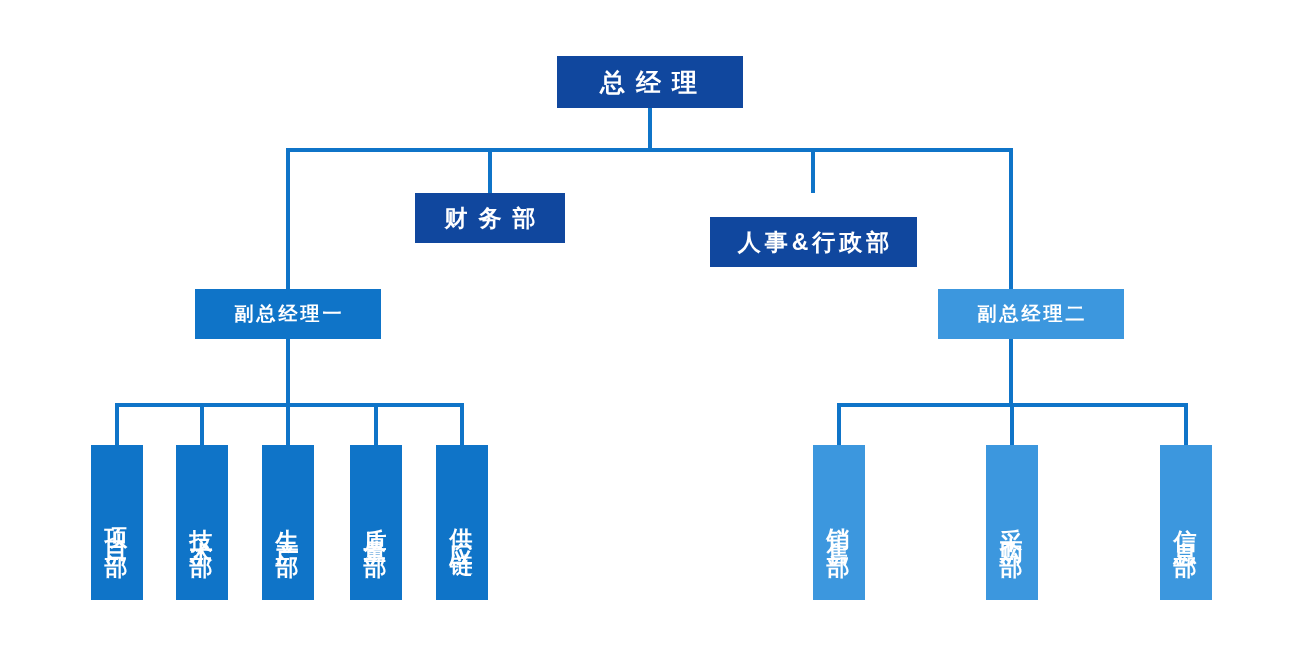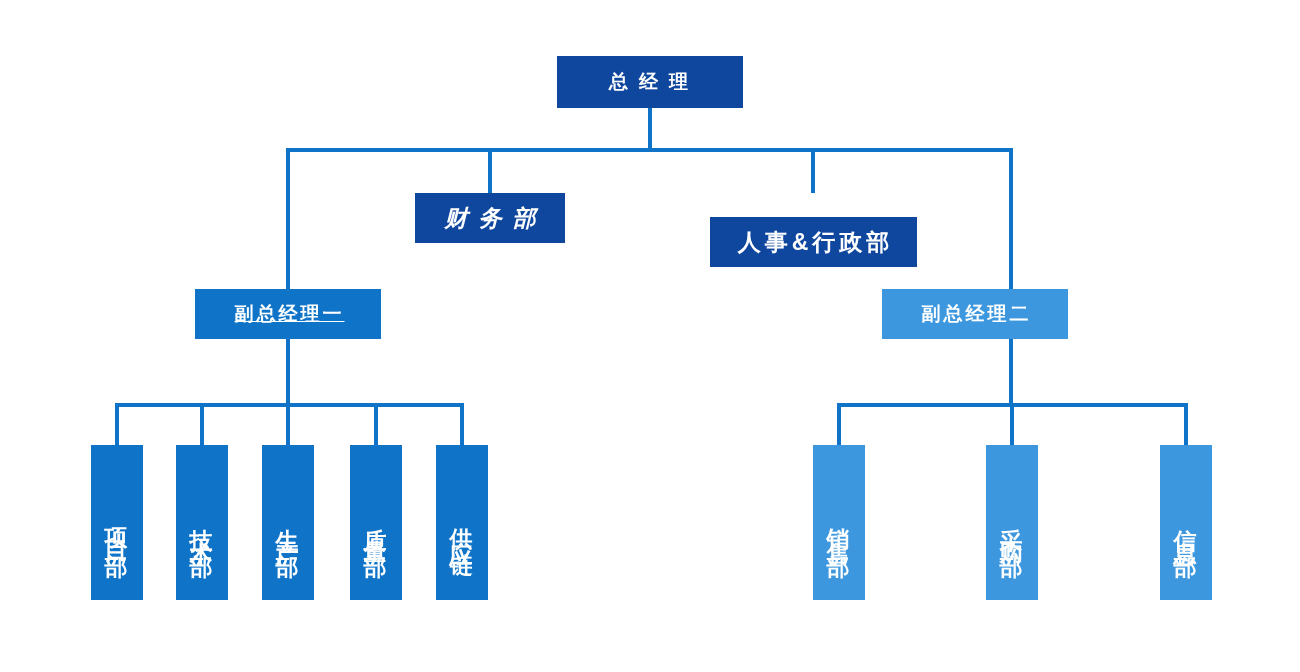--- a/index.html
+++ b/index.html
@@ -33,37 +33,37 @@
     align-items: center;
     justify-content: center;
     color: var(--txt);
     font-weight: bold;
     text-align: center;
     white-space: nowrap;
   }
 
   .lvl1 {
     background: var(--dark);
-    font-size: 19px;
+    font-size: 25px;
     letter-spacing: 11px;
     padding-left: 8px; 
   }
   .dept-dark {
     background: var(--dark);
     font-size: 23px;
   }
   .dept-dark.spread { letter-spacing: 11px; padding-left: 11px; }
   .dept-dark.tight  { letter-spacing: 4px;  padding-left: 4px; }
 
   .deputy {
     font-size: 19px;
     letter-spacing: 3px;
     padding-left: 3px;
   }
-  .deputy.left  { background: var(--mid); text-decoration: underline; }
+  .deputy.left  { background: var(--mid); }
   .deputy.right { background: var(--light); }
 
   .vchild {
     writing-mode: vertical-rl;
     text-orientation: upright;
     font-size: 23px;
     letter-spacing: 13px;
     padding-top: 13px; 
   }
   .vchild.left  { background: var(--mid); }
@@ -90,27 +90,27 @@
   <div class="line" style="left:460px; top:405px; width:4px; height:40px;"></div>
 
   <div class="line" style="left:1009px; top:339px; width:4px; height:66px;"></div>
   <div class="line" style="left:837px; top:403px; width:351px; height:4px;"></div>
   <div class="line" style="left:837px; top:405px; width:4px; height:40px;"></div>
   <div class="line" style="left:1010px; top:405px; width:4px; height:40px;"></div>
   <div class="line" style="left:1184px; top:405px; width:4px; height:40px;"></div>
 
   <div class="node lvl1" style="left:557px; top:56px; width:186px; height:52px;">总经理</div>
 
-  <div class="node dept-dark spread" style="left:415px; top:193px; width:150px; height:50px;font-style:italic;">财务部</div>
+  <div class="node dept-dark spread" style="left:415px; top:193px; width:150px; height:50px;">财务部</div>
 
   <div class="node dept-dark tight" style="left:710px; top:193px; width:207px; height:50px;margin-top:24px;">人事&amp;行政部</div>
 
   <div class="node deputy left" style="left:195px; top:289px; width:186px; height:50px;">副总经理一</div>
 
-  <div class="node deputy right" style="left:882px; top:289px; width:186px; height:50px;">副总经理二</div>
+  <div class="node deputy right" style="left:938px; top:289px; width:186px; height:50px;">副总经理二</div>
 
   <div class="node vchild left" style="left:91px; top:445px; width:52px; height:155px;">项目部</div>
 
   <div class="node vchild left" style="left:176px; top:445px; width:52px; height:155px;">技术部</div>
 
   <div class="node vchild left" style="left:262px; top:445px; width:52px; height:155px;">生产部</div>
 
   <div class="node vchild left" style="left:350px; top:445px; width:52px; height:155px;">质量部</div>
 
   <div class="node vchild left" style="left:436px; top:445px; width:52px; height:155px;">供应链</div>

